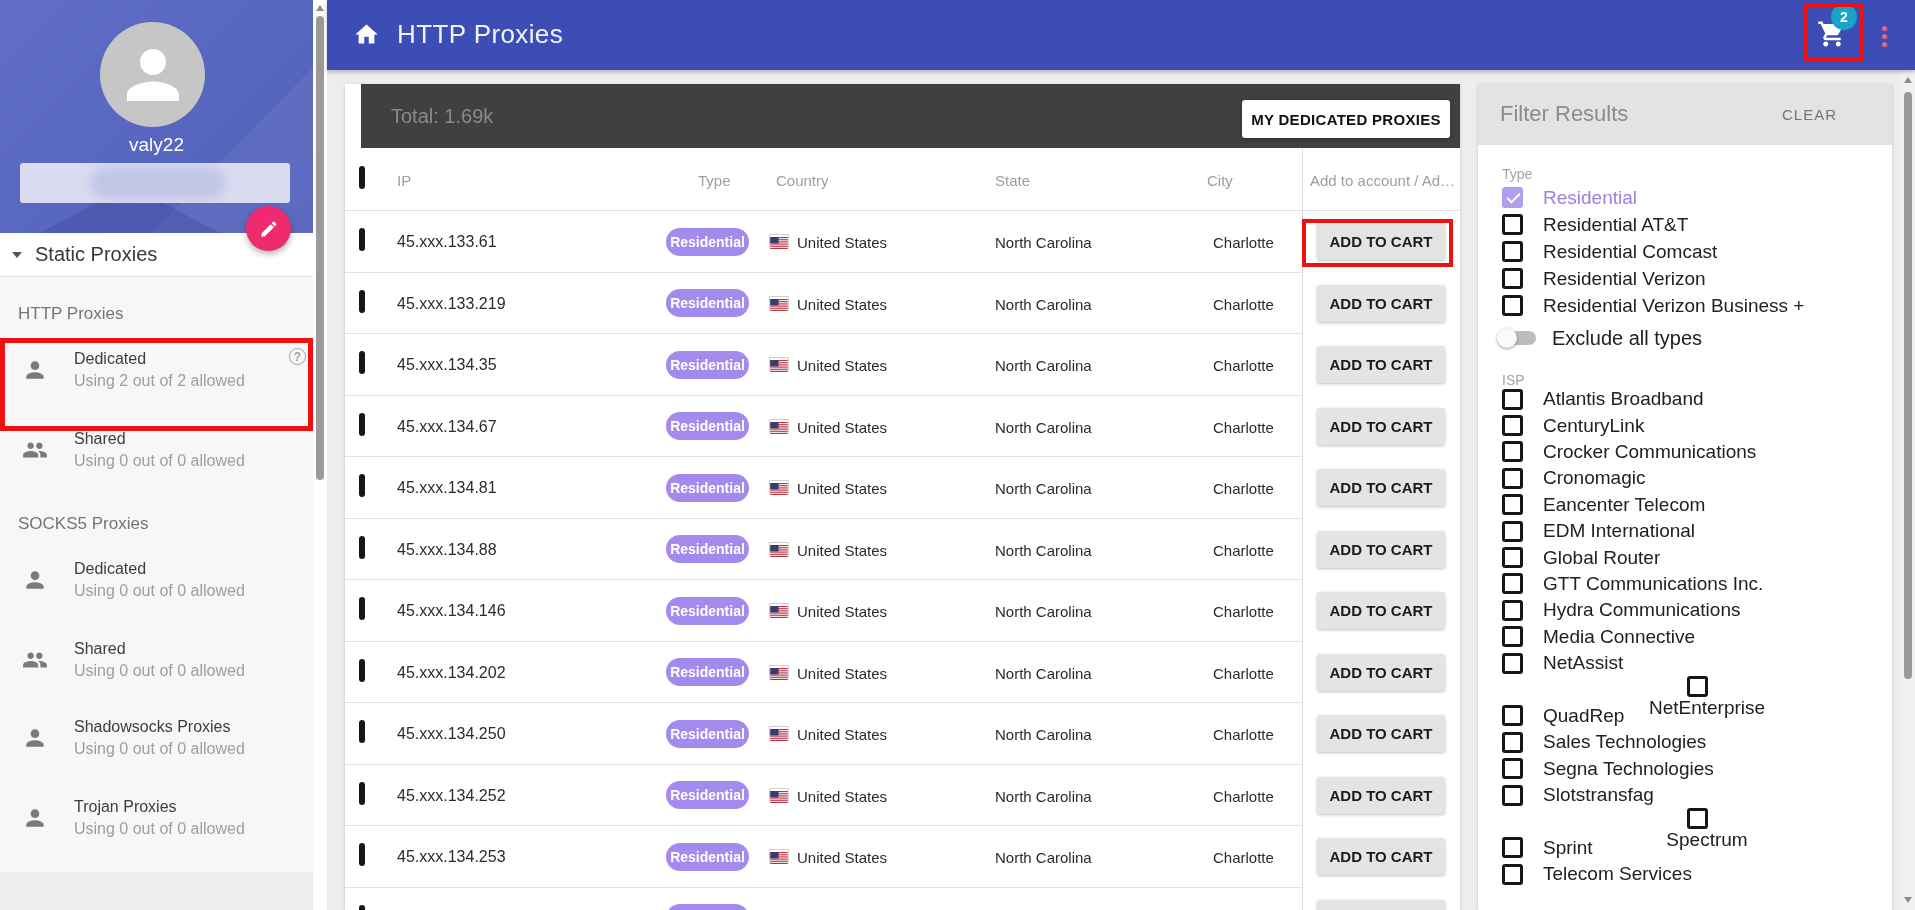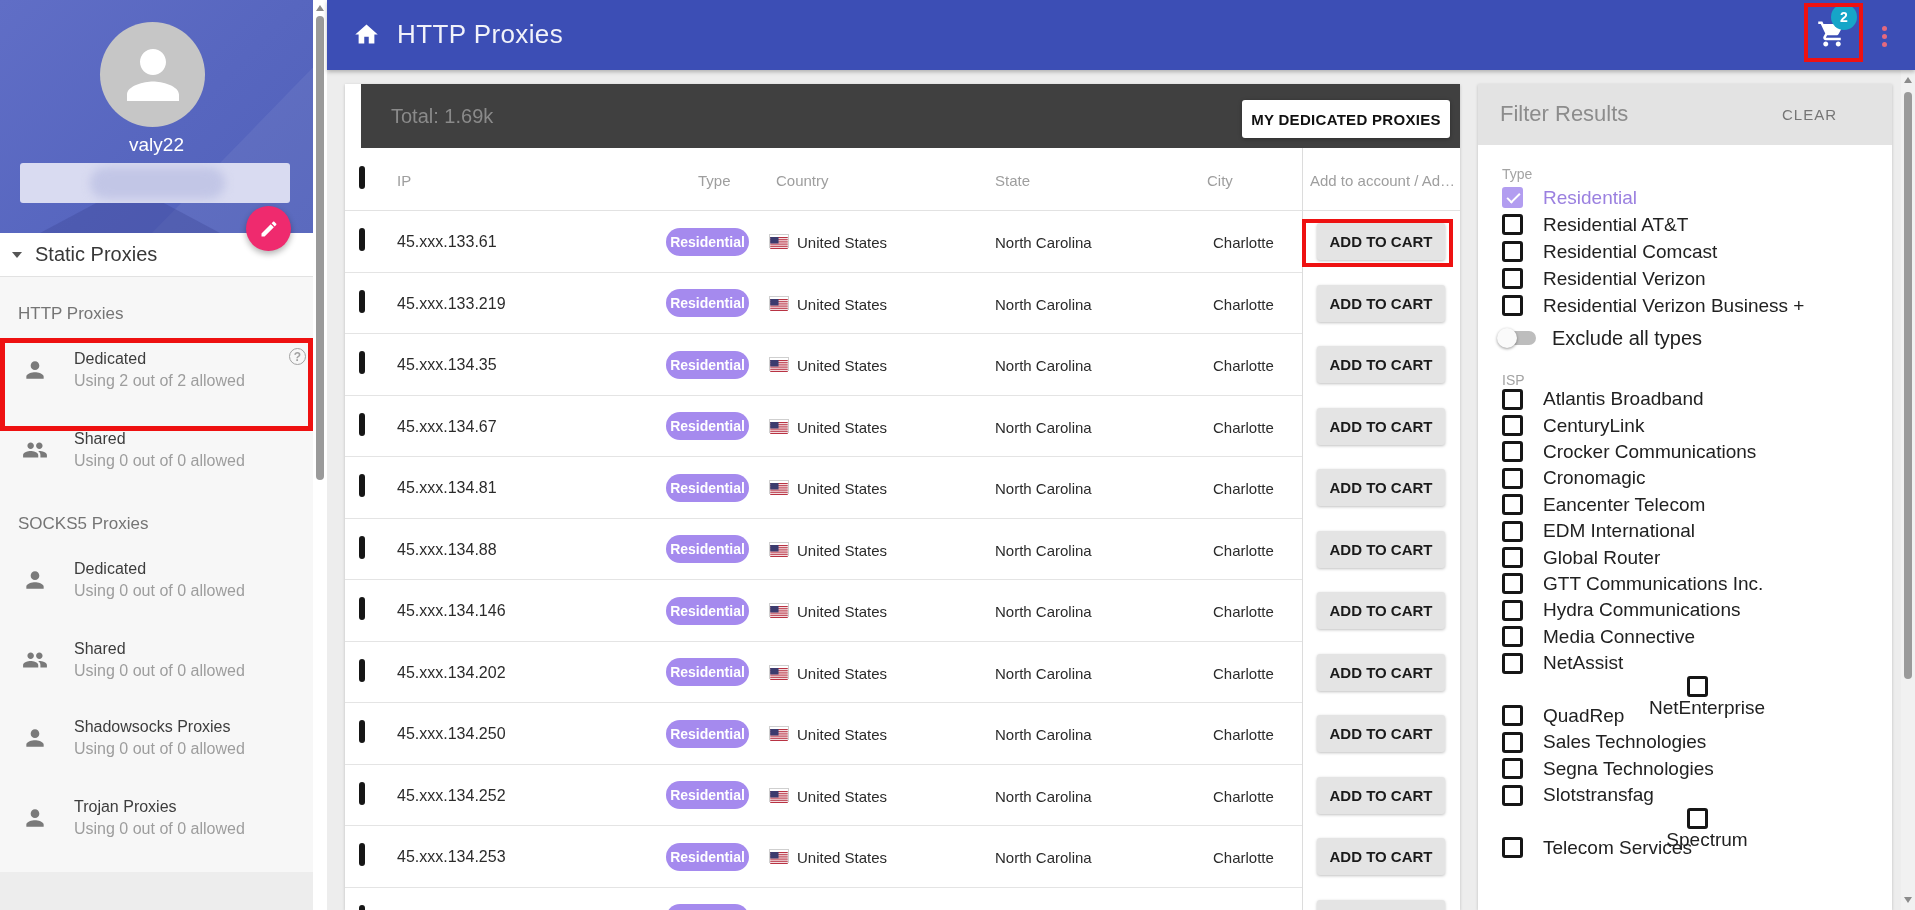--- a/index.html
+++ b/index.html
@@ -597,20 +597,24 @@
         <div class="f-row" style="height: 26.4px;">
           <span class="cb"></span>
           <span class="lbl">Slotstransfag</span>
         </div>
         <div class="f-row" style="height: 26.4px; flex-direction: column;">
           <span class="cb"></span>
           <span class="lbl">Spectrum</span>
         </div>
         <div class="f-row" style="height: 26.4px;">
           <span class="cb"></span>
+          <span class="lbl">Sprint</span>
+        </div>
+        <div class="f-row" style="height: 26.4px;">
+          <span class="cb"></span>
           <span class="lbl">Telecom Services</span>
         </div>
       </div>
   </section>
 
   <div class="page-scroll">
     <span class="arr-up" style="top:7px"></span>
     <div class="thumb"></div>
     <span class="arr-down" style="bottom:7px"></span>
   </div>

